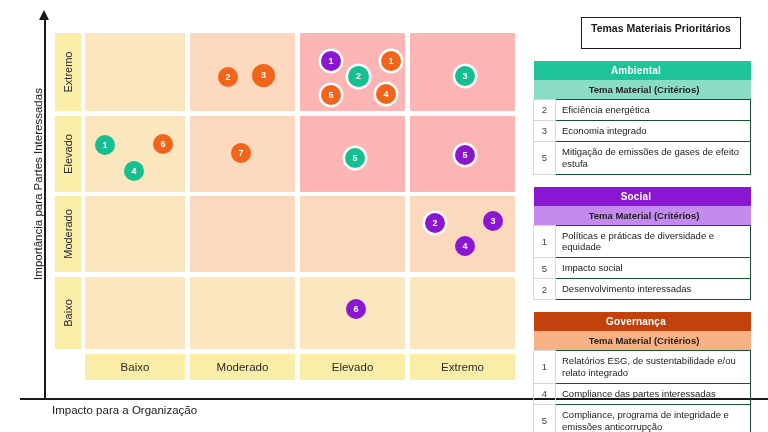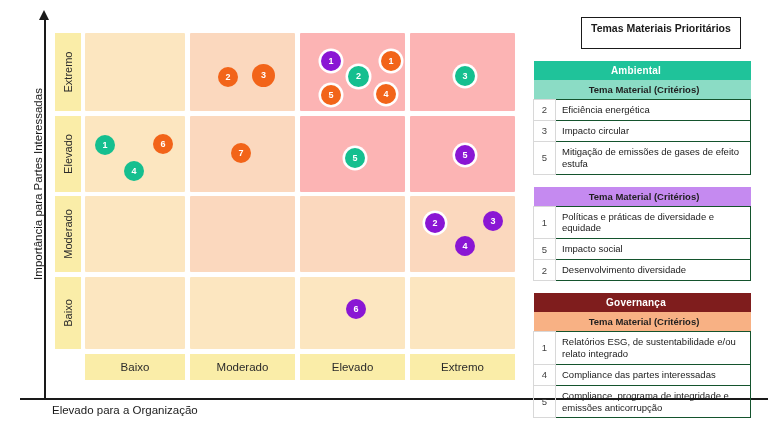--- a/index.html
+++ b/index.html
@@ -94,21 +94,21 @@
 </style>
 </head>
 <body>
 
 <div id="root">
 
   <div class="axis-line" id="y-axis"></div>
   <div class="arrow-up"></div>
   <div class="axis-line" id="x-axis"></div>
   <div id="y-axis-title">Importância para Partes Interessadas</div>
-  <div id="x-axis-title">Elevado para a Organização</div>
+  <div id="x-axis-title">Impacto para a Organização</div>
 
   <div id="matrix">
       <div class="tick-y" style="top: 33px; height: 78px;">
         <span>Extremo</span>
       </div>
       <div class="tick-y" style="top: 116px; height: 76px;">
         <span>Elevado</span>
       </div>
       <div class="tick-y" style="top: 196px; height: 76px;">
         <span>Moderado</span>
@@ -166,51 +166,54 @@
             </tr>
             <tr>
               <td colspan="2" class="sub" style="background: rgb(139, 220, 197);">Tema Material (Critérios)</td>
             </tr>
             <tr>
               <td class="num">2</td>
               <td class="txt">Eficiência energética</td>
             </tr>
             <tr>
               <td class="num">3</td>
-              <td class="txt">Impacto circular</td>
+              <td class="txt">Economia integrado</td>
             </tr>
             <tr>
               <td class="num">5</td>
               <td class="txt">Mitigação de emissões de gases de efeito estufa</td>
             </tr>
           </tbody>
         </table>
         <table class="tbl">
           <tbody>
             <tr>
+              <td colspan="2" class="cat" style="background: rgb(138, 22, 212);">Social</td>
+            </tr>
+            <tr>
               <td colspan="2" class="sub" style="background: rgb(197, 138, 240);">Tema Material (Critérios)</td>
             </tr>
             <tr>
               <td class="num">1</td>
               <td class="txt">Políticas e práticas de diversidade e equidade</td>
             </tr>
             <tr>
               <td class="num">5</td>
               <td class="txt">Impacto social</td>
             </tr>
             <tr>
               <td class="num">2</td>
-              <td class="txt">Desenvolvimento diversidade</td>
+              <td class="txt">Desenvolvimento interessadas</td>
             </tr>
           </tbody>
         </table>
         <table class="tbl">
           <tbody>
             <tr>
-              <td colspan="2" class="cat" style="background: #7f1d1d;">Governança</td>
+              <td colspan="2" class="cat" style="background: #c2410c;">Governança</td>
             </tr>
             <tr>
               <td colspan="2" class="sub" style="background: rgb(248, 177, 132);">Tema Material (Critérios)</td>
             </tr>
             <tr>
               <td class="num">1</td>
               <td class="txt">Relatórios ESG, de sustentabilidade e/ou relato integrado</td>
             </tr>
             <tr>
               <td class="num">4</td>

